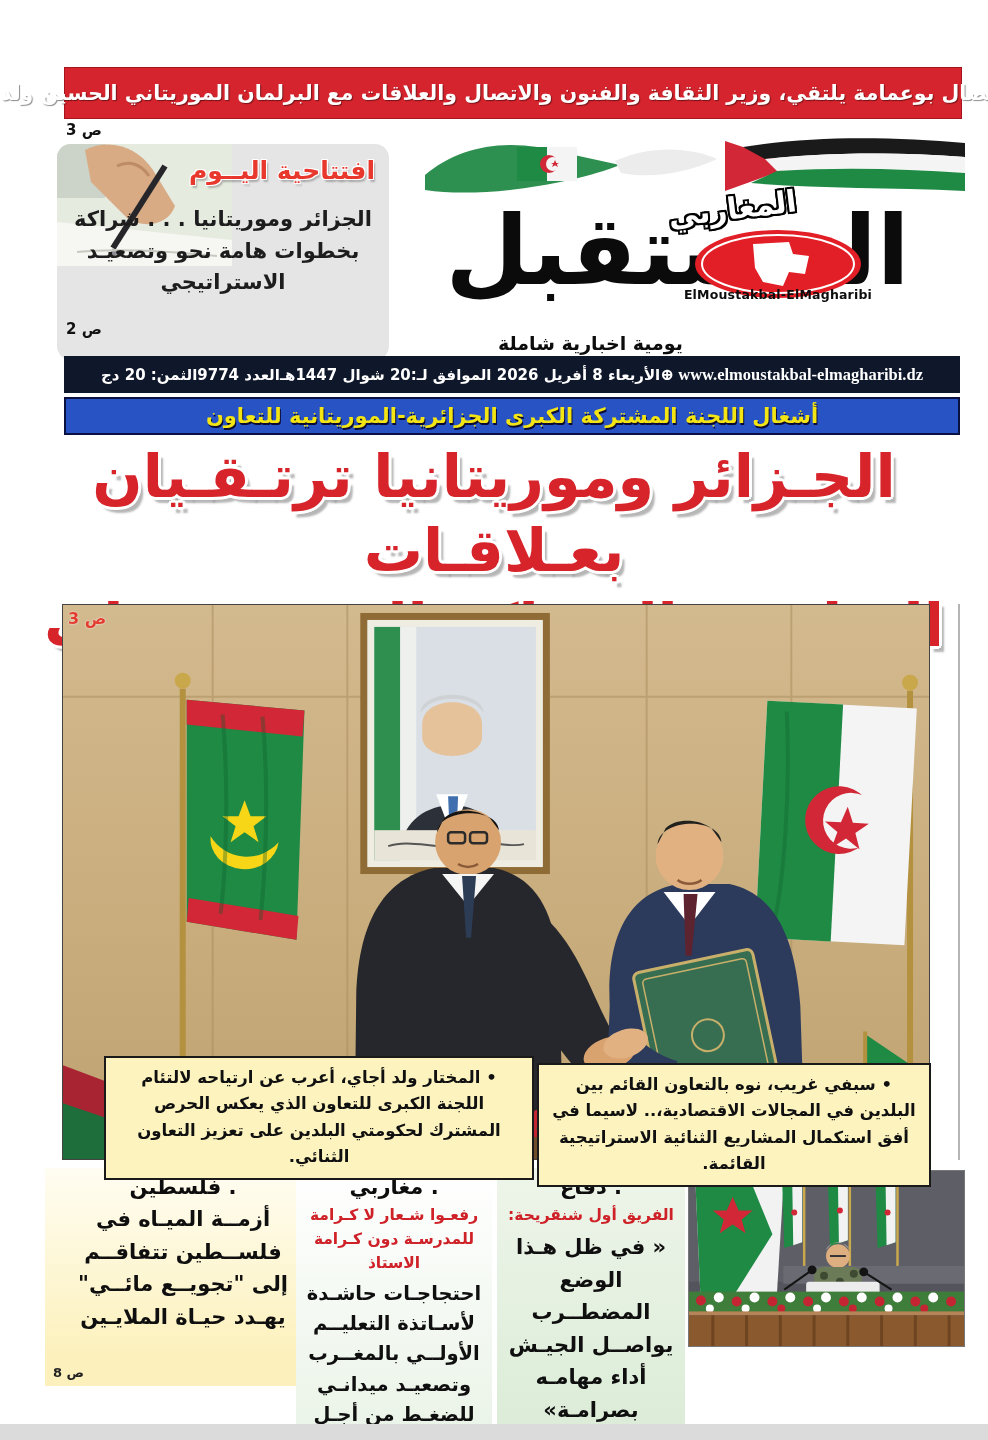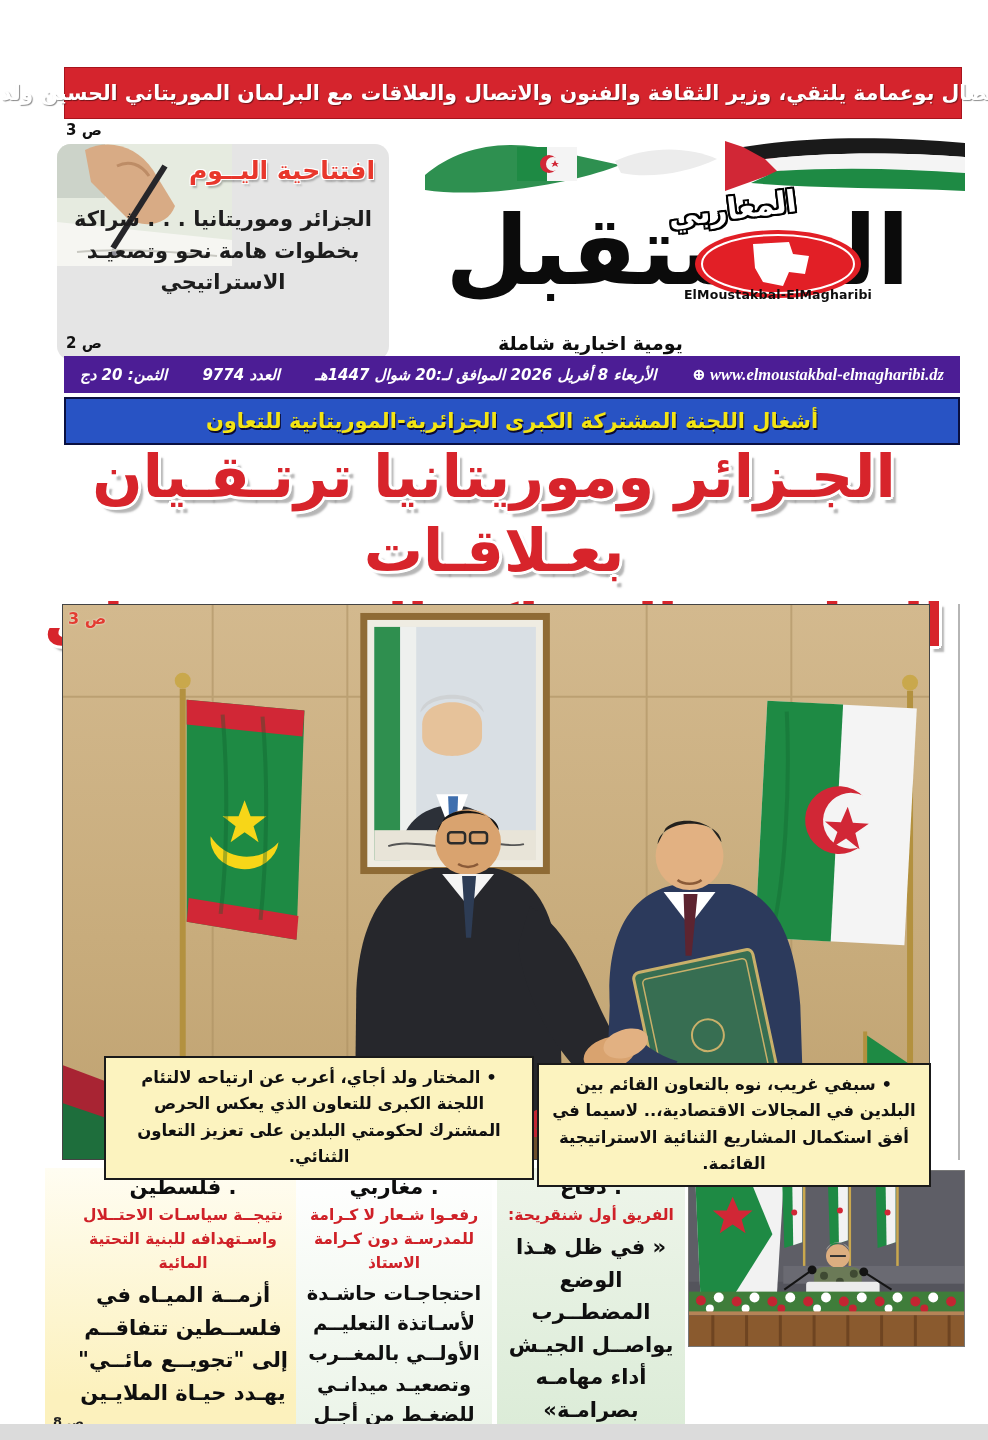--- a/index.html
+++ b/index.html
@@ -29,27 +29,27 @@
   #logo-sub{position:absolute;right:168px;top:56px;font-weight:900;font-size:30px;color:#fff;transform:rotate(-7deg);
     text-shadow:-2px -2px 0 #000,2px -2px 0 #000,-2px 2px 0 #000,2px 2px 0 #000,0 2px 0 #000,0 -2px 0 #000,2px 0 0 #000,-2px 0 0 #000;}
   #red-oval{position:absolute;left:293px;top:93px;z-index:3;}
   #latin-name{position:absolute;left:283px;top:152px;width:190px;text-align:center;font-weight:700;font-size:12.5px;color:#0d0d0d;z-index:4;letter-spacing:.2px;}
   #years{position:absolute;left:295px;top:163px;width:140px;z-index:4;text-align:center;}
   #years .num{color:#e02227;font-weight:900;font-size:38px;}
   #years .word{color:#111;font-weight:900;font-size:31px;}
   #tagline{position:absolute;left:98px;top:197px;font-weight:900;font-size:19px;color:#0d0d0d;}
 
   
-  #info-bar{left:64px;top:356px;width:896px;height:37px;background:#4c1d95;display:flex;direction:ltr;
-    align-items:center;justify-content:space-between;padding:0 16px;box-sizing:border-box;color:#fff;font-style:italic;}
+  #info-bar{left:64px;top:356px;width:896px;height:37px;background:#0f172a;display:flex;direction:ltr;
+    align-items:center;justify-content:center;padding:0 16px;box-sizing:border-box;color:#fff;}
   #info-bar .it{font-weight:700;font-size:15px;white-space:nowrap;}
   #info-bar .site{font-family:"Liberation Serif","DejaVu Serif",serif;font-size:16.5px;font-weight:600;}
 
   
-  #kicker-bar{left:64px;top:397px;width:896px;height:48px;background:#2853c4;border:2px solid #0a1040;box-sizing:border-box;
+  #kicker-bar{left:64px;top:397px;width:896px;height:38px;background:#2853c4;border:2px solid #0a1040;box-sizing:border-box;
     display:flex;align-items:center;justify-content:center;}
   #kicker-bar .txt{color:#f3e413;font-weight:900;font-size:21px;text-shadow:1px 2px 0 #0a0a33;white-space:nowrap;}
 
   
   #headline{left:40px;top:440px;width:908px;text-align:center;}
   .headline-line{color:#d7242b;font-weight:900;font-size:59px;line-height:1.26;letter-spacing:-1px;
     text-shadow:-2px -2px 0 #fff,2px -2px 0 #fff,-2px 2px 0 #fff,2px 2px 0 #fff,0 -3px 0 #fff,0 3px 0 #fff,-3px 0 0 #fff,3px 0 0 #fff,5px 6px 2px rgba(110,110,110,.5);}
   #headline-ref{left:68px;top:609px;color:#e23c31;font-weight:900;font-size:16px;z-index:4;text-shadow:0 0 2px #fff;}
 
   
@@ -95,21 +95,21 @@
       <rect x="0" y="0" width="48" height="54" fill="#ccd3c9"></rect>
       <path d="M28,6 C52,-6 80,2 96,26 L118,62 C112,80 88,86 70,74 L34,38 Z" fill="#d8ab85"></path>
       <path d="M60,22 C72,16 84,20 92,32" stroke="#bd8c66" stroke-width="3" fill="none"></path>
       <line x1="108" y1="22" x2="56" y2="104" stroke="#26262a" stroke-width="6"></line>
       <polygon points="56,104 50,114 62,110" fill="#8f8f98"></polygon>
       <path d="M20,108 C60,104 120,108 160,112" stroke="#c9c9c2" stroke-width="2" fill="none"></path>
     </svg>
     <div class="hdr ar">افتتاحية اليــوم</div>
     <div class="bdy ar">الجزائر وموريتانيا . . . شراكة بخطوات هامة نحو وتصعيـد الاستراتيجي</div>
   </div>
-  <div class="abs pageref ar" style="left:66px;top:334px;">ص 2</div>
+  <div class="abs pageref ar" style="left:66px;top:320px;">ص 2</div>
 
   <div id="masthead" class="abs">
     <svg class="abs" style="left:25px;top:0;" width="540" height="74" viewBox="0 0 540 74">
       <g>
         <path d="M0,40 C35,10 85,2 140,18 L195,30 C150,48 60,64 0,55 Z" fill="#2e9050"></path>
         <rect x="92" y="12" width="30" height="34" fill="#1e8a44"></rect>
         <rect x="122" y="12" width="30" height="34" fill="#f4f4f4"></rect>
         <circle cx="124" cy="29" r="9" fill="#d12736"></circle>
         <circle cx="128" cy="29" r="7" fill="#f4f4f4"></circle>
         <polygon points="130,25 133,32 126,28 134,28 127,32" fill="#d12736"></polygon>
@@ -260,21 +260,20 @@
       <polygon points="806,432 862,470 806,506" fill="#1e8a44"></polygon>
     </g>
   </svg>
   <div id="photo-edge" class="abs"></div>
 
   <div id="caption-left" class="abs caption ar">• المختار ولد أجاي، أعرب عن ارتياحه لالتئام اللجنة الكبرى للتعاون الذي يعكس الحرص المشترك لحكومتي البلدين على تعزيز التعاون الثنائي.</div>
   <div id="caption-right" class="abs caption ar">• سبفي غريب، نوه بالتعاون القائم بين البلدين في المجالات الاقتصادية،.. لاسيما في أفق استكمال المشاريع الثنائية الاستراتيجية القائمة.</div>
 
   <div id="col-palestine" class="abs col ar">
     <div class="sec">. فلسطين</div>
-    <div class="kick">نتيجــة سياسـات الاحتــلال واسـتهدافه للبنية التحتية المائية</div>
     <div class="ttl">أزمــة الميـاه في فلســطين تتفاقــم إلى "تجويــع مائــي" يهـدد حيـاة الملايـين</div>
     <div class="pref">ص 8</div>
   </div>
   <div id="col-maghreb" class="abs col ar">
     <div class="sec">. مغاربي</div>
     <div class="kick">رفعـوا شـعار لا كـرامة للمدرسـة دون كـرامة الاستاذ</div>
     <div class="ttl">احتجاجـات حاشـدة لأسـاتذة التعليــم الأولــي بالمغــرب وتصعيـد ميدانـي للضغـط من أجـل الإدمـاج</div>
 
   </div>
   <div id="col-defense" class="abs col ar">

